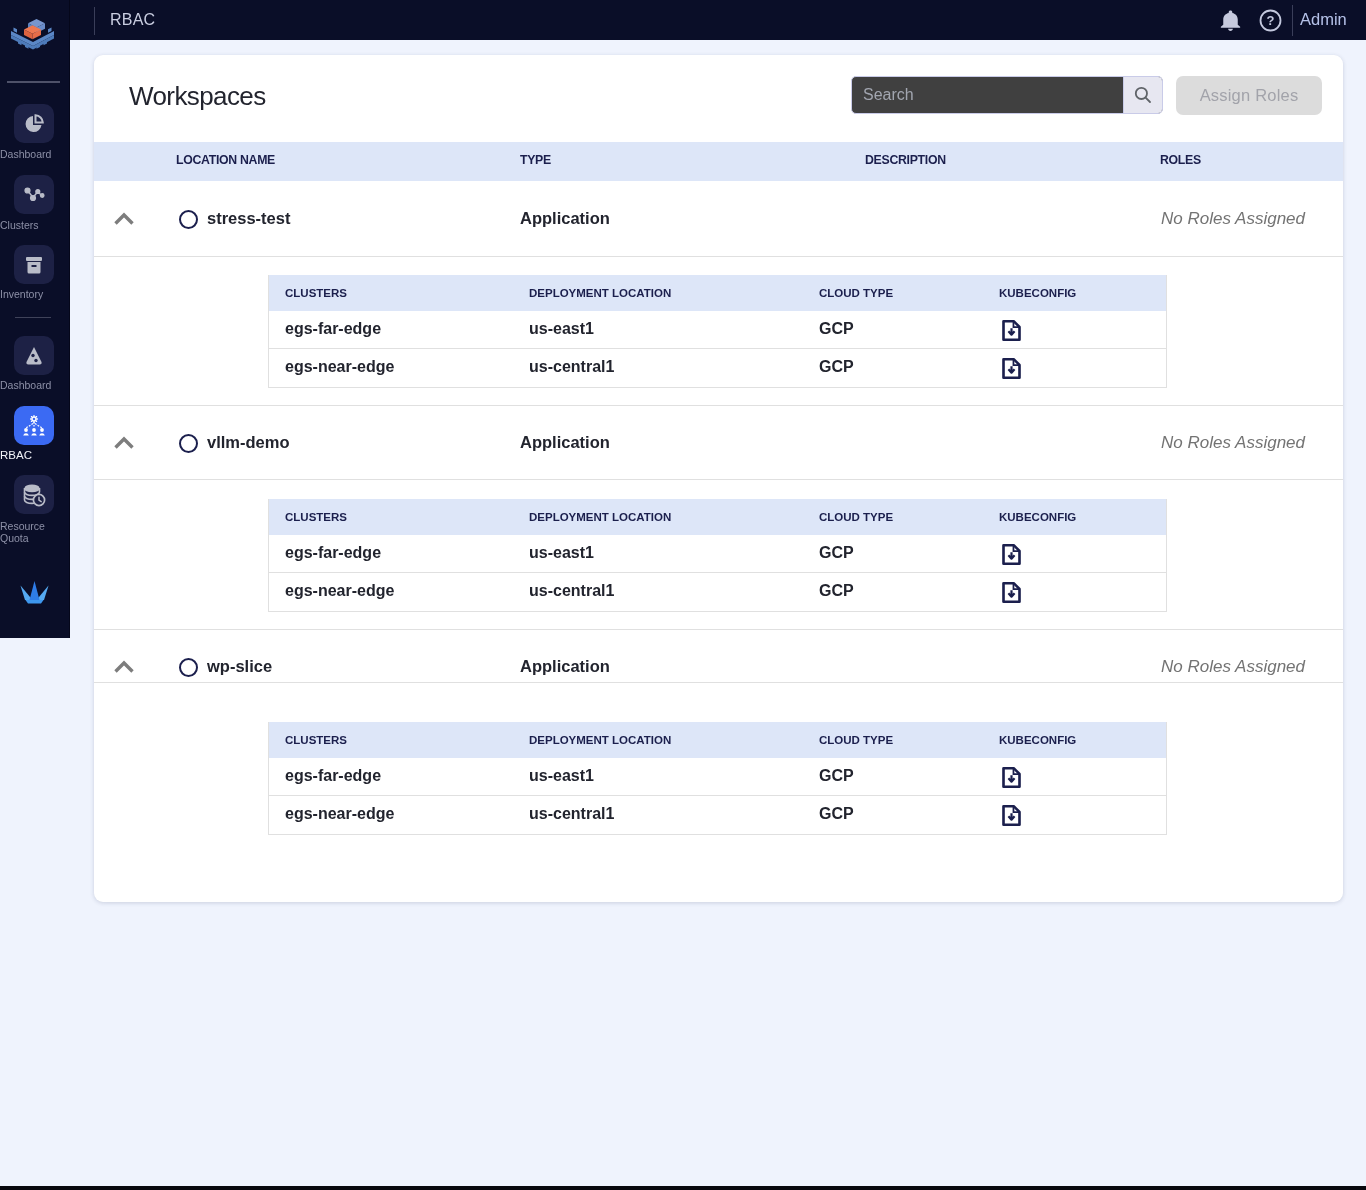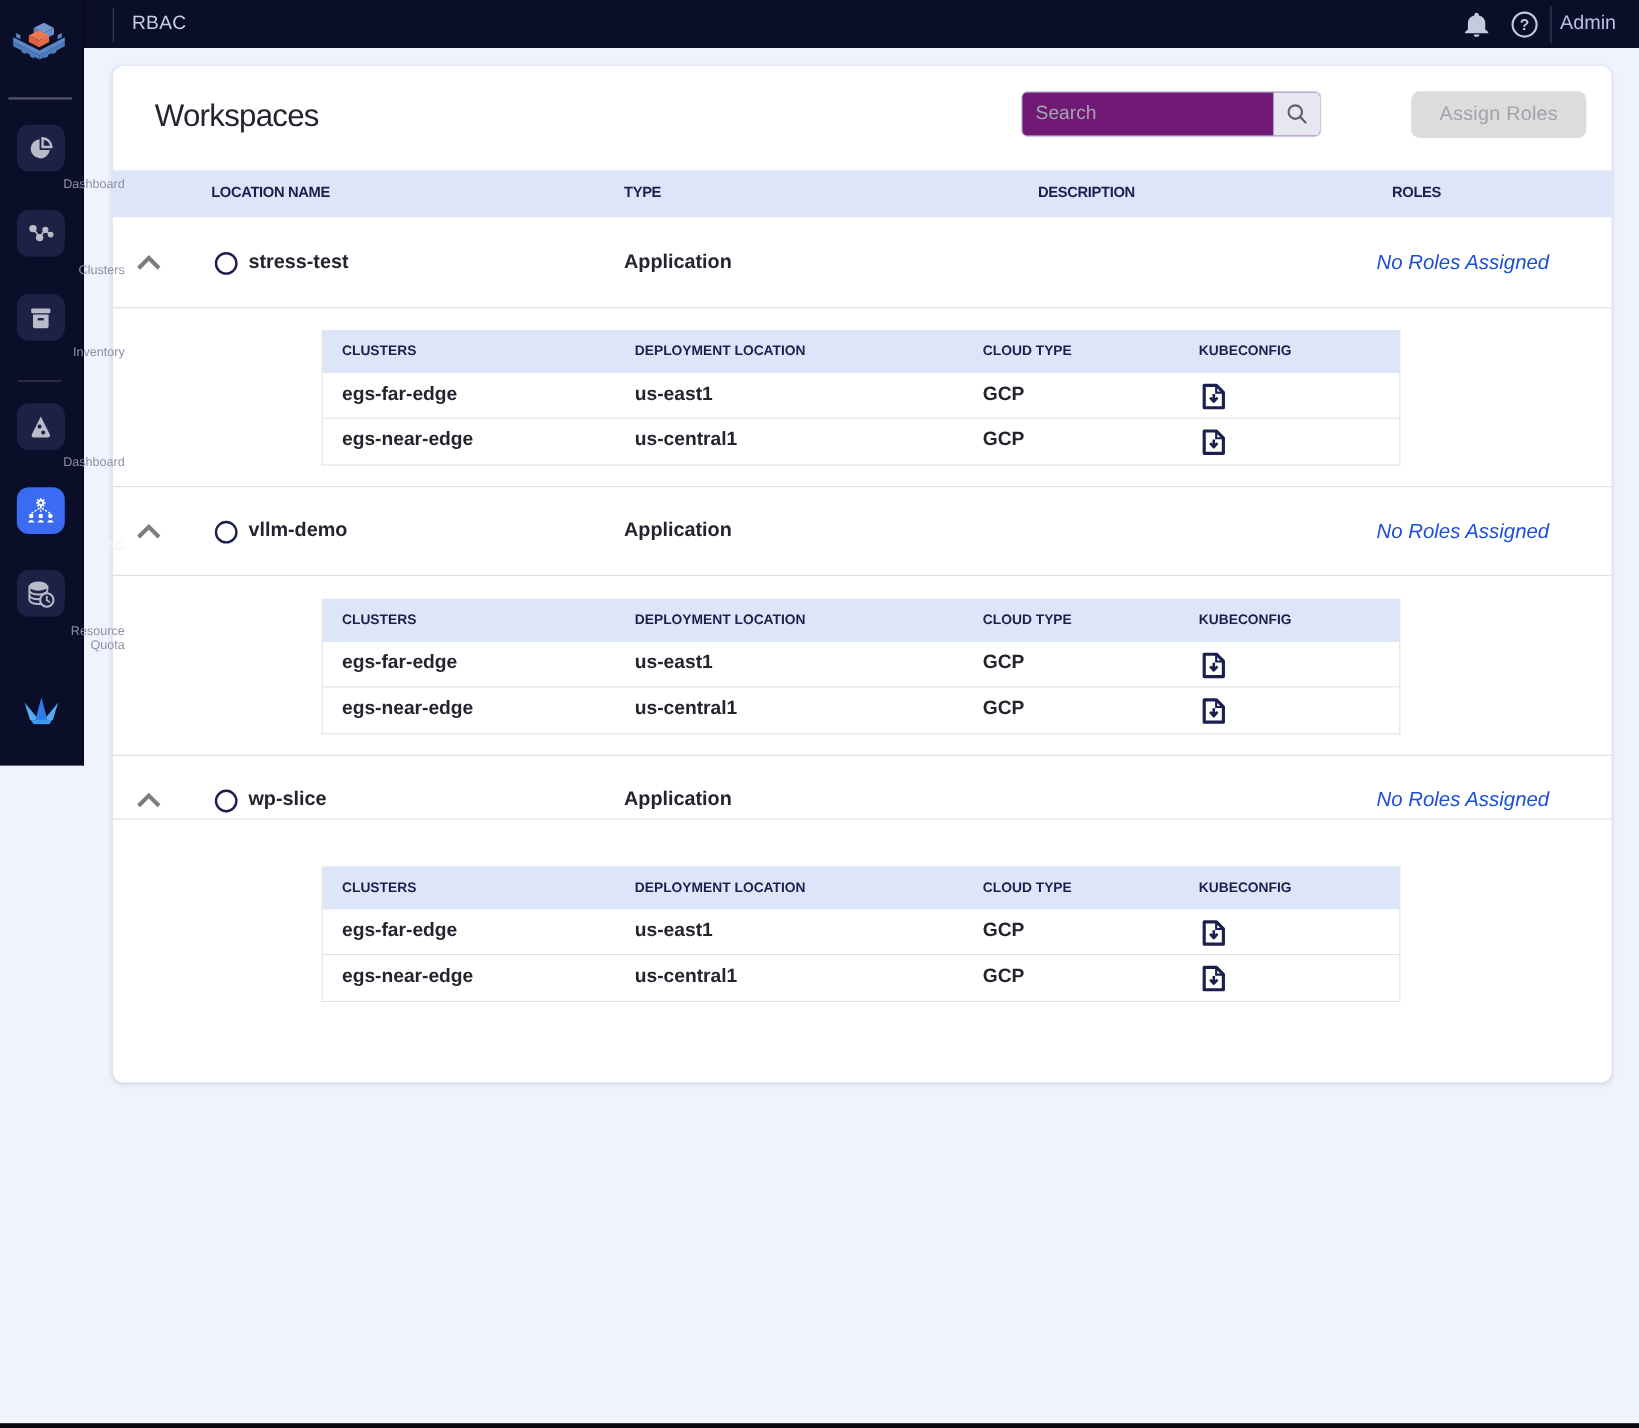--- a/index.html
+++ b/index.html
@@ -7,41 +7,41 @@
 body { font-family:"Liberation Sans", sans-serif; background:#eff3fd; position:relative; }
 #topbar { position:absolute; left:0; top:0; width:1366px; height:40px; background:#0a0e28; z-index:5; }
 #topbar .vsep1 { position:absolute; left:94px; top:7px; width:1px; height:28px; background:#3a3e59; }
 #topbar .title { position:absolute; left:110px; top:11px; font-size:16px; color:#c9cde0; letter-spacing:0.2px; }
 #topbar .vsep2 { position:absolute; left:1292px; top:5px; width:1px; height:31px; background:#3a3e59; }
 #topbar .admin { position:absolute; left:1300px; top:10px; font-size:16.5px; color:#b5c1e8; }
 #sidebar { position:absolute; left:0; top:0; width:70px; height:638px; background:#0a0e28; z-index:6; border-right:1px solid #05071a; }
 #sidebar .sep { position:absolute; left:7px; width:53px; height:2px; background:#4e5169; }
 .tile { position:absolute; left:14px; width:40px; height:39px; background:#1d2145; border-radius:10px; display:flex; align-items:center; justify-content:center; }
 .tile.blue { background:#3b6af3; }
-.navlabel { position:absolute; left:0; width:69px; text-align:right; font-size:10.5px; color:#8d90a7;margin-left:35px; }
+.navlabel { position:absolute; left:0; width:69px; text-align:left; font-size:10.5px; color:#8d90a7; }
 .navlabel.white { color:#f2f3f8; font-size:11.5px; }
 #main { position:absolute; left:70px; top:40px; width:1296px; height:1146px; background:#eff3fd; }
 #card { position:absolute; left:24px; top:15px; width:1249px; height:847px; background:#fff; border-radius:9px; box-shadow:0 1px 4px rgba(40,50,90,0.18); }
 #bottomstrip { position:absolute; left:0; top:1186px; width:1366px; height:4px; background:#08080e; z-index:9; }
 
 .h1 { position:absolute; left:35px; top:26px; font-size:26px; font-weight:normal; color:#22242e; letter-spacing:-0.6px; }
-.search { position:absolute; left:757px; top:21px; width:250px; height:38px; border:1px solid #c9cbe8; border-radius:5px; background:#701a75; }
+.search { position:absolute; left:757px; top:21px; width:312px; height:38px; border:1px solid #c9cbe8; border-radius:5px; background:#404040; }
 .search .ph { position:absolute; left:11px; top:9px; font-size:16px; color:#a2a6b0; }
 .search .mag { position:absolute; right:0; top:0; width:39px; height:36px; background:#e7e7f1; border-left:1px solid #c9cbe8; border-radius:0 4px 4px 0; display:flex; align-items:center; justify-content:center; }
 .btn { position:absolute; left:1082px; top:21px; width:146px; height:39px; background:#dcdcdc; border-radius:7px; text-align:center; line-height:39px; font-size:16.5px; color:#a2a3aa; letter-spacing:0.2px; }
 
 .thead { position:absolute; left:0; top:87px; width:1249px; height:39px; background:#dde6f8; }
 .th { position:absolute; top:11px; font-size:12.3px; font-weight:bold; color:#1b1f4d; letter-spacing:-0.3px; }
 
 .wsrow { position:absolute; left:0; width:1249px; height:76px; border-bottom:1px solid #e0e0e0; }
 .chev { position:absolute; left:19px; top:29px; }
 .radio { position:absolute; left:85px; top:29px; width:19px; height:19px; border:2px solid #1b1f4d; border-radius:50%; background:#fff; }
 .wsname { position:absolute; left:113px; top:28px; font-size:16.5px; font-weight:bold; color:#22242e; }
 .wstype { position:absolute; left:426px; top:28px; font-size:16.5px; font-weight:bold; color:#22242e; }
-.noroles { position:absolute; right:52px; top:28px; font-size:17px; font-style:italic; color:#1d4ed8;text-align:center; }
+.noroles { position:absolute; right:38px; top:28px; font-size:17px; font-style:italic; color:#737373;text-align:center; }
 .subtbl { position:absolute; left:174px; width:899px; border:1px solid #e0e0e0; border-top:none; }
 .shead { position:relative; width:100%; height:36px; background:#dde6f8; }
 .shd { position:absolute; top:12px; font-size:11.5px; font-weight:bold; color:#1b1f4d; letter-spacing:0; }
 .srow { position:relative; width:100%; height:38px; border-bottom:1px solid #e0e0e0; background:#fff; }
 .srow:last-child { border-bottom:none; }
 .sc { position:absolute; top:9px; font-size:16px; font-weight:bold; color:#22242e; }
 .c1 { left:16px; } .c2 { left:260px; } .c3 { left:550px; } .c4 { left:730px; }
 .kicon { position:absolute; left:732px; top:8px; }
 .divider { position:absolute; left:0; width:1249px; height:1px; background:#e0e0e0; }
 

